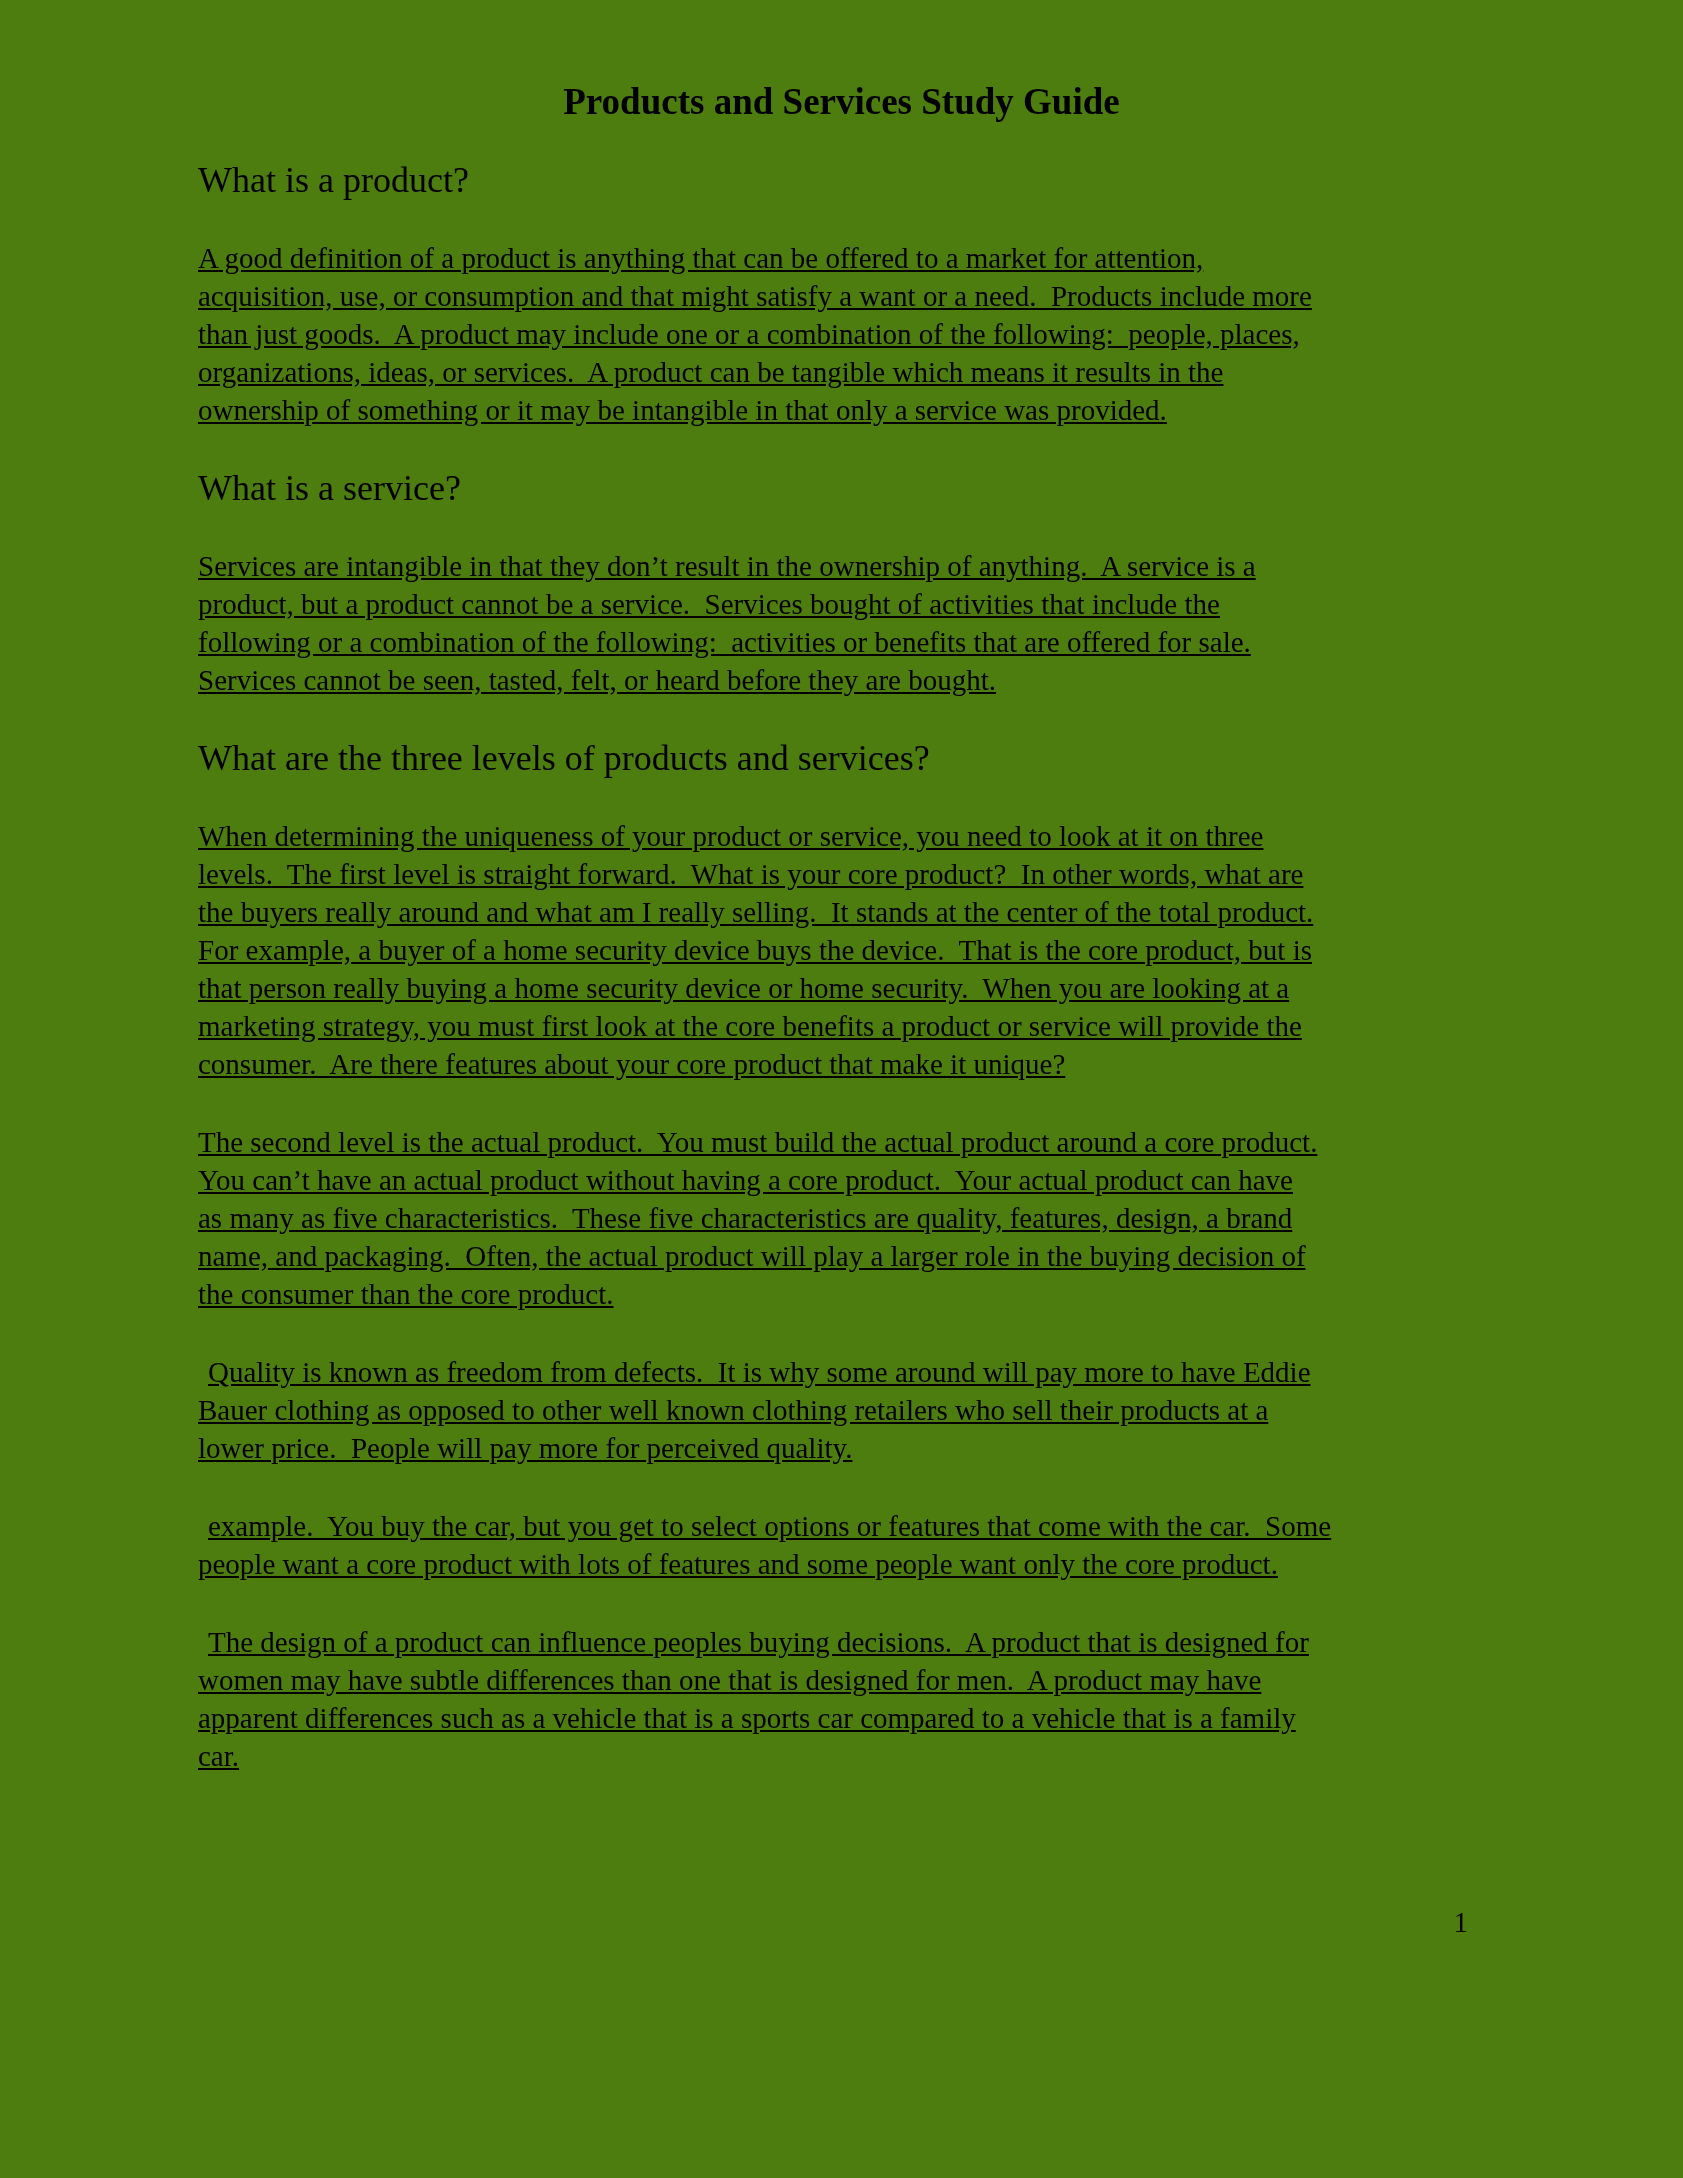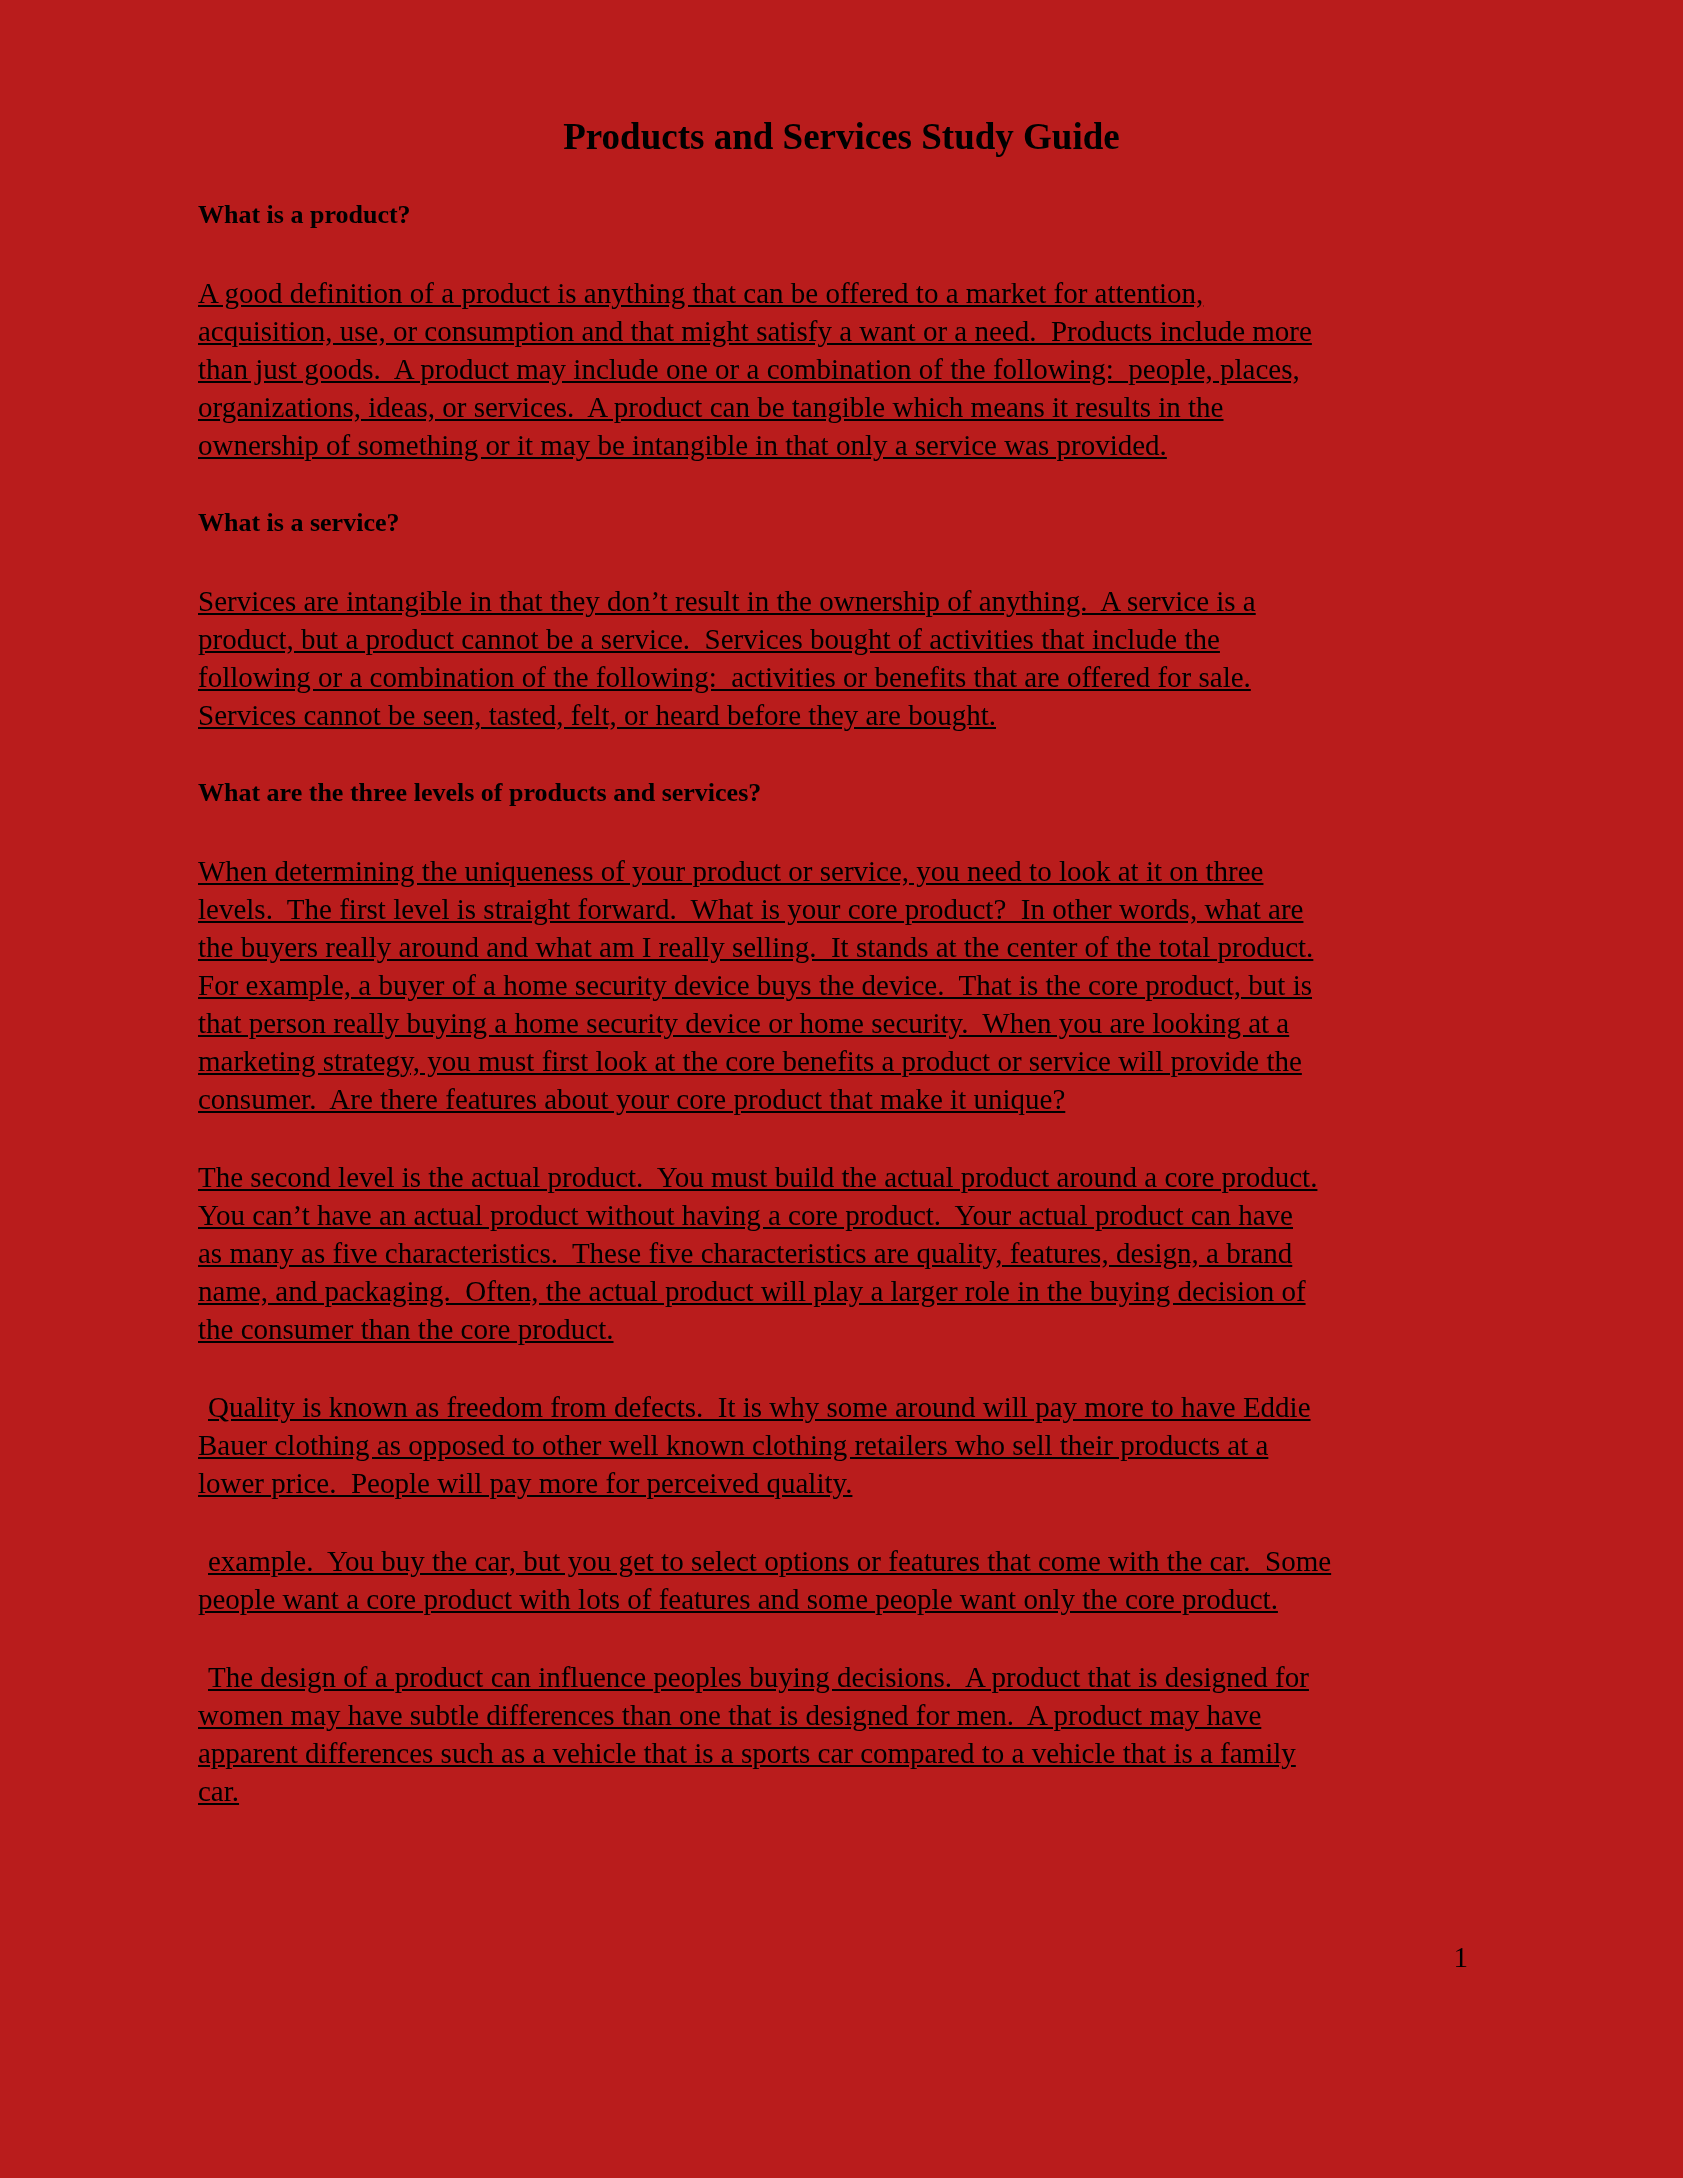--- a/index.html
+++ b/index.html
@@ -4,43 +4,43 @@
 <style>
   html, body {
     margin: 0;
     padding: 0;
     background: #ffffff;
   }
   .page {
     position: relative;
     width: 1683px;
     height: 2178px;
-    background: #b91c1c;
+    background: #4d7c0f;
     color: #000000;
     font-family: "Liberation Serif", "DejaVu Serif", serif;
     box-sizing: border-box;
-    padding-top: 118px;
+    padding-top: 83px;
     overflow: hidden;
   }
   .doc-title {
     text-align: center;
     font-size: 37px;
     font-weight: bold;
     line-height: 38px;
     white-space: pre;
   }
   .content {
     display: flow-root;
     margin-left: 198px;
     width: 1272px;
   }
   .heading {
     margin-top: 40px;
-    font-size: 26px;
-    font-weight: bold;
+    font-size: 36px;
+    font-weight: normal;
     line-height: 38px;
     white-space: pre;
   }
   .para {
     margin-top: 40px;
   }
   .line {
     font-size: 29px;
     line-height: 38px;
     white-space: pre;

